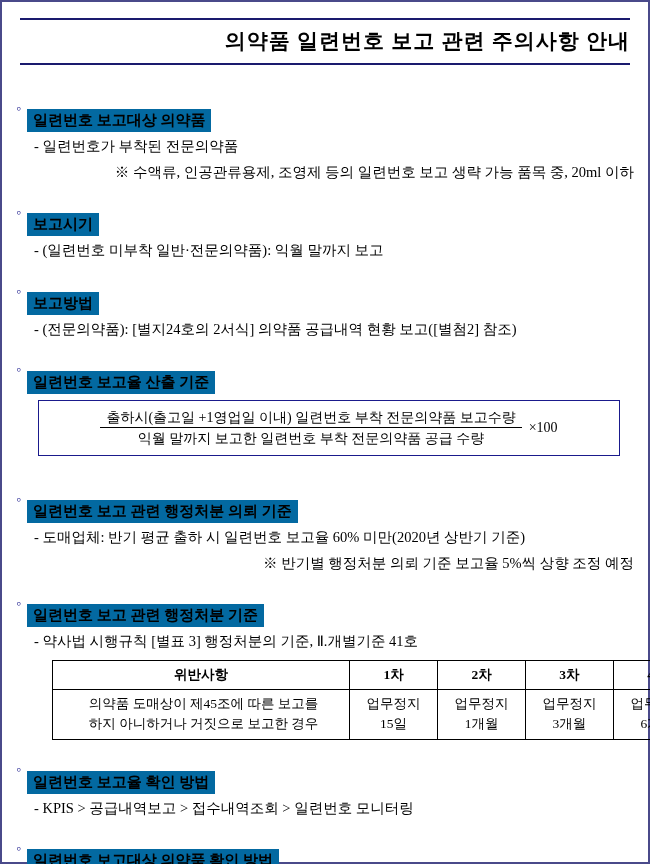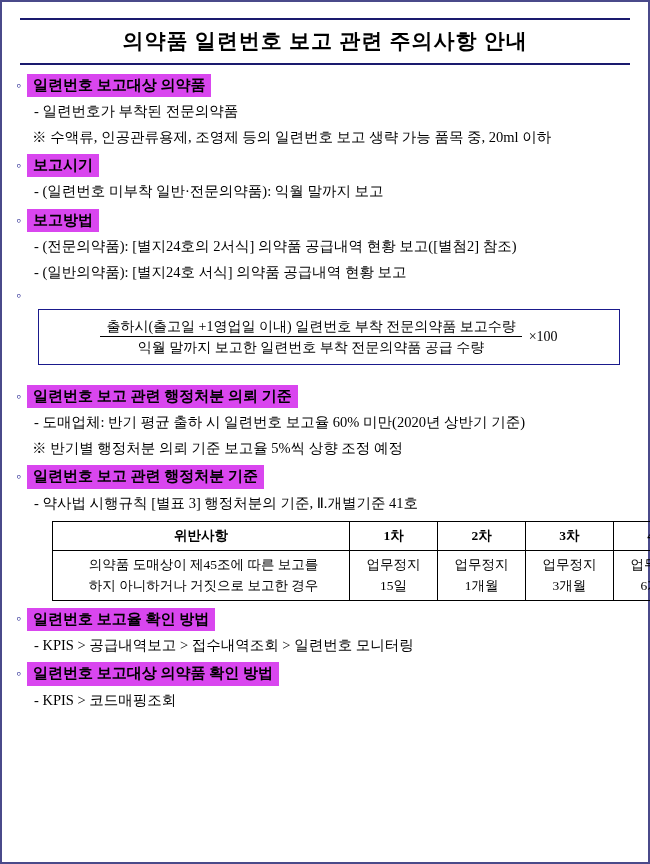--- a/index.html
+++ b/index.html
@@ -18,23 +18,23 @@
     position: relative;
     width: 650px;
     height: 864px;
     box-sizing: border-box;
     border: 2px solid #4a4a8a;
     padding: 10px 14px 0 14px;
   }
   .title-bar {
     border-top: 2px solid #1a1a6e;
     border-bottom: 2px solid #1a1a6e;
-    text-align: center;
+    text-align: right;
     padding: 7px 0 8px 0;
-    margin: 6px 4px 9px 4px;
+    margin: 6px 4px 20px 4px;
   }
   .title-bar .title {
     font-size: 21px;
     font-weight: bold;
     letter-spacing: 1px;
     color: #000000;
   }
   .section {
     margin: 0 0 2px 0;
   }
@@ -44,35 +44,37 @@
     margin: 6px 0 3px 0;
   }
   .bullet-circle {
     font-size: 14px;
     color: #1a1a8c;
     margin-right: 6px;
     line-height: 1;
   }
   .sec-title {
     display: inline-block;
-    background: #d946ef;
+    background: #0369a1;
     font-size: 15px;
     font-weight: bold;
     padding: 1px 6px 2px 6px;
     line-height: 1.35;
     color: #000;
+    margin-top: 24px;
   }
   .line {
     font-size: 14.5px;
     line-height: 1.55;
     margin: 3px 0 3px 18px;
     white-space: nowrap;
   }
   .line.note {
     margin-left: 16px;
+    text-align: right;
   }
   .line.note-cont {
     margin-left: 36px;
   }
   .formula-box {
     margin: 6px 14px 20px 22px;
     border: 1.5px solid #1a1a8c;
     padding: 6px 10px 6px 10px;
     display: flex;
     align-items: center;
@@ -145,26 +147,26 @@
     </div>
     <div class="line">- (일련번호 미부착 일반·전문의약품): 익월 말까지 보고</div>
   </div>
 
   <div class="section">
     <div class="sec-head">
       <span class="bullet-circle">◦</span>
       <span class="sec-title">보고방법</span>
     </div>
     <div class="line">- (전문의약품): [별지24호의 2서식] 의약품 공급내역 현황 보고([별첨2] 참조)</div>
-    <div class="line">- (일반의약품): [별지24호 서식] 의약품 공급내역 현황 보고</div>
-  </div>
-
-  <div class="section">
-    <div class="sec-head">
-      <span class="bullet-circle">◦</span>
+  </div>
+
+  <div class="section">
+    <div class="sec-head">
+      <span class="bullet-circle">◦</span>
+      <span class="sec-title">일련번호 보고율 산출 기준</span>
     </div>
     <div class="formula-box">
       <span class="frac">
         <span class="num">출하시(출고일 +1영업일 이내) 일련번호 부착 전문의약품 보고수량</span>
         <br>
         <span class="den">익월 말까지 보고한 일련번호 부착 전문의약품 공급 수량</span>
       </span>
       <span class="frac-mult">×100</span>
     </div>
   </div>

